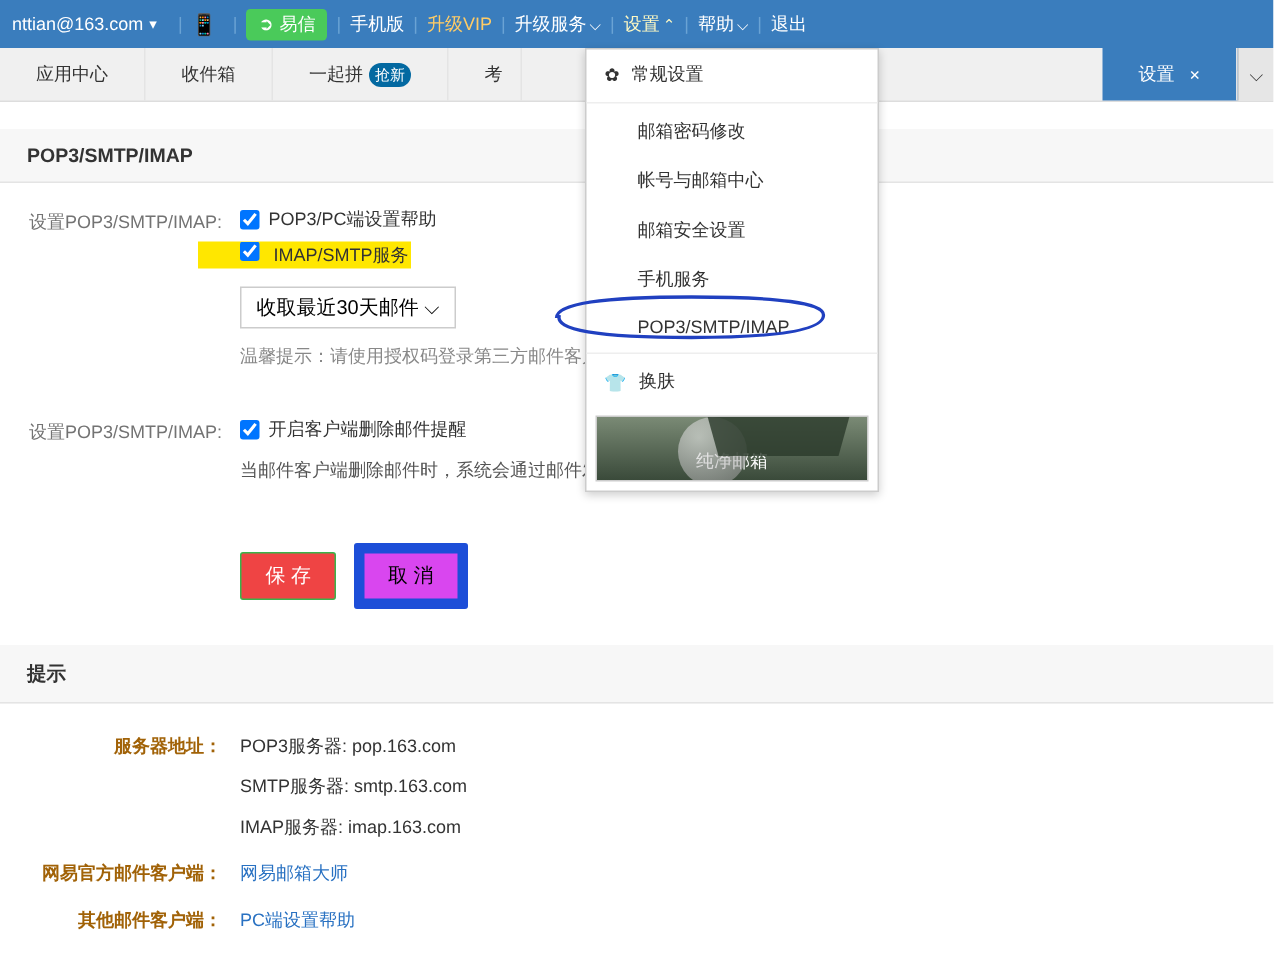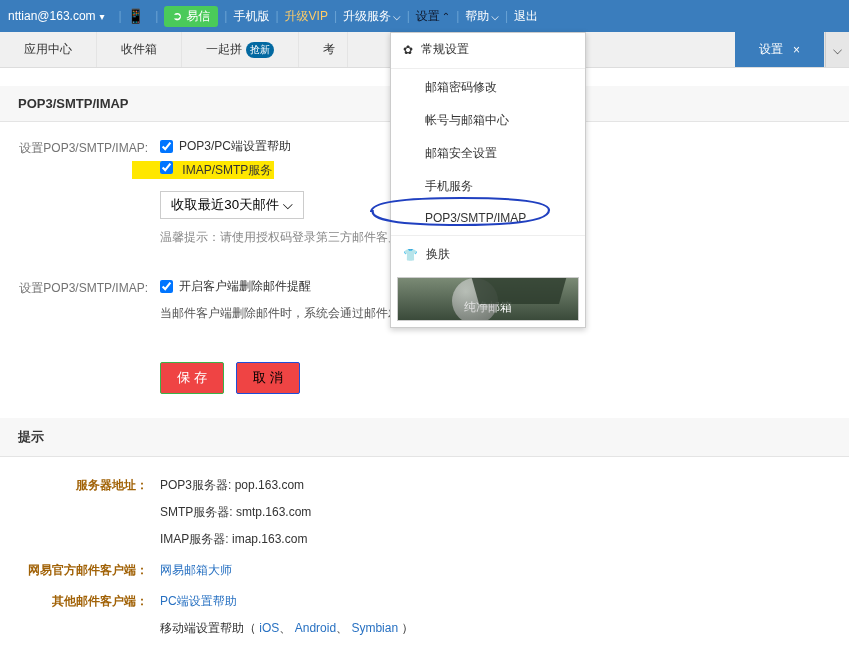--- a/index.html
+++ b/index.html
@@ -6,42 +6,42 @@
 body { font-family: "Microsoft YaHei", Arial, sans-serif; font-size: 12px; color: #333; background: #fff; width: 849px; }
 .topbar { background: #3a7dbd; height: 32px; display: flex; align-items: center; padding: 0 8px; color: #fff; }
 .topbar .email { font-size: 12px; margin-right: 4px; }
 .topbar .dropdown-arrow { font-size: 10px; margin-right: 8px; }
 .topbar .sep { color: #6aa3d4; margin: 0 6px; }
 .topbar .phone-icon { font-size: 14px; margin-right: 4px; }
 .topbar .yixin { background: #4aca5a; padding: 2px 8px; border-radius: 3px; display: inline-flex; align-items: center; }
 .topbar .yixin-icon { margin-right: 4px; }
 .topbar a { color: #fff; text-decoration: none; }
 .topbar .vip { color: #ffcc66; }
-.topbar .setting-active { color: #0f172a; }
+.topbar .setting-active { color: #fef9c3; }
 .mainnav { background: #f0f0f0; height: 36px; display: flex; align-items: stretch; border-bottom: 1px solid #ddd; position: relative; }
 .mainnav .tab { padding: 0 24px; display: flex; align-items: center; border-right: 1px solid #e4e4e4; cursor: pointer; position: relative; text-align: right; }
 .mainnav .tab.active { background: #3a7dbd; color: #fff; }
 .mainnav .close-x { margin-left: 10px; font-size: 12px; }
 .mainnav .expand { width: 24px; background: #e6e6e6; display: flex; align-items: center; justify-content: center; border-left: 1px solid #ccc; }
 .badge-new { background: #0369a1; color: #fff; font-size: 10px; padding: 1px 4px; border-radius: 8px; margin-left: 4px; }
 .content { padding: 0; }
 .section-header { background: #f7f7f7; padding: 10px 18px; font-size: 13px; font-weight: bold; color: #333; border-bottom: 1px solid #e4e4e4; }
 .form-area { padding: 16px 0; }
 .form-row { display: flex; margin-bottom: 12px; }
 .form-label { width: 160px; text-align: right; padding-right: 12px; color: #737373; padding-top: 2px; }
 .form-content { flex: 1; }
 .checkbox-row { display: flex; align-items: center; margin-bottom: 6px; }
 .checkbox-row input { margin-right: 6px; }
 .highlight-yellow { background: #ffe700; display: inline-block; padding: 0 2px 0 0; }
 .highlight-yellow-container { position: relative; }
 .highlight-bar { position: absolute; left: -28px; top: 0; width: 28px; height: 18px; background: #ffe700; }
 .dropdown-btn { border: 1px solid #ccc; background: #fff; padding: 4px 10px; cursor: pointer; margin-top: 6px; }
 .tip-text { color: #888; margin-top: 10px; }
 .btn-save { background: #ef4444; color: #fff; border: 1px solid #3ab34a; padding: 6px 16px; cursor: pointer; border-radius: 2px; }
-.btn-cancel { background: #ef4444; border: 1px solid #1d4ed8; padding: 6px 16px; cursor: pointer; border-radius: 2px; margin-left: 8px; }
+.btn-cancel { background: #d946ef; border: 7px solid #1d4ed8; padding: 6px 16px; cursor: pointer; border-radius: 2px; margin-left: 8px; }
 .info-section { margin-top: 20px; }
 .info-row { display: flex; margin-bottom: 14px; }
 .info-label { width: 160px; text-align: right; padding-right: 12px; color: #a16207; font-weight: bold; }
 .info-value { flex: 1; color: #333; }
 .link-blue { color: #2871c2; text-decoration: none; }
 .dropdown-menu { position: absolute; top: 32px; left: 390px; width: 196px; background: #fff; border: 1px solid #ccc; box-shadow: 0 2px 6px rgba(0,0,0,0.2); z-index: 100; }
 .menu-item { padding: 8px 12px 8px 34px; cursor: pointer; position: relative; }
 .menu-divider { border-top: 1px solid #eee; margin: 2px 0; }
 .menu-item.with-icon { padding-left: 12px; display: flex; align-items: center; }
 .gear-icon { margin-right: 8px; }
@@ -185,24 +185,17 @@
       </div>
     </div>
     <div class="info-row">
       <div class="info-label">网易官方邮件客户端：</div>
       <div class="info-value"><a class="link-blue">网易邮箱大师</a></div>
     </div>
     <div class="info-row">
       <div class="info-label">其他邮件客户端：</div>
       <div class="info-value">
         <div><a class="link-blue">PC端设置帮助</a></div>
-        <div style="margin-top:10px">
-          <span>移动端设置帮助（</span>
-          <a class="link-blue">iOS</a><span>、</span>
-          <a class="link-blue">Android</a><span>、</span>
-          <a class="link-blue">Symbian</a>
-          <span>）</span>
-        </div>
       </div>
     </div>
 
   </div>
 </div>
 
 </body></html>

